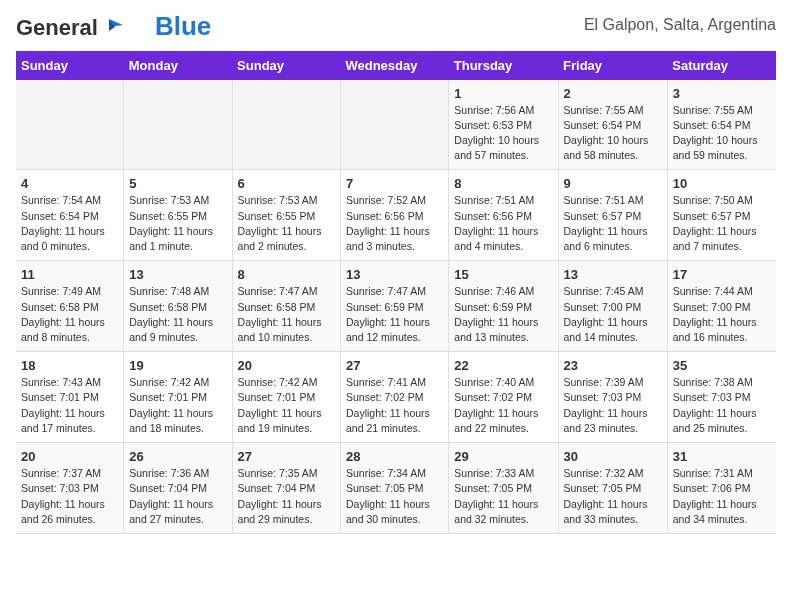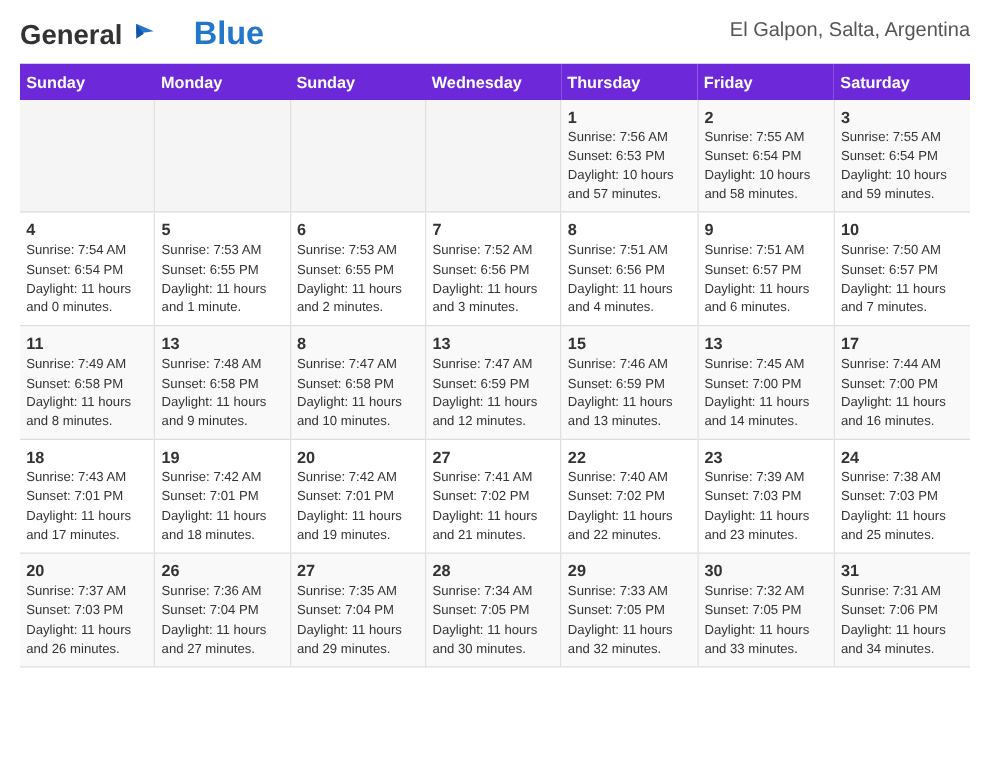--- a/index.html
+++ b/index.html
@@ -224,21 +224,21 @@
         </td>
         <td>
           <span class="day-number">22</span>
           <div class="day-info">Sunrise: 7:40 AM<br>Sunset: 7:02 PM<br>Daylight: 11 hours<br>and 22 minutes.</div>
         </td>
         <td>
           <span class="day-number">23</span>
           <div class="day-info">Sunrise: 7:39 AM<br>Sunset: 7:03 PM<br>Daylight: 11 hours<br>and 23 minutes.</div>
         </td>
         <td>
-          <span class="day-number">24</span>
+          <span class="day-number">35</span>
           <div class="day-info">Sunrise: 7:38 AM<br>Sunset: 7:03 PM<br>Daylight: 11 hours<br>and 25 minutes.</div>
         </td>
       </tr>
       <tr class="week-row">
         <td>
           <span class="day-number">20</span>
           <div class="day-info">Sunrise: 7:37 AM<br>Sunset: 7:03 PM<br>Daylight: 11 hours<br>and 26 minutes.</div>
         </td>
         <td>
           <span class="day-number">26</span>

